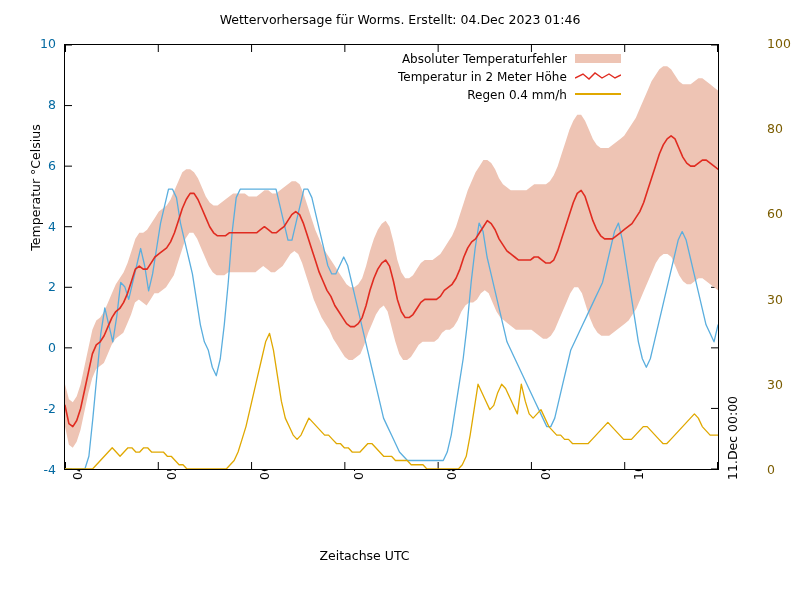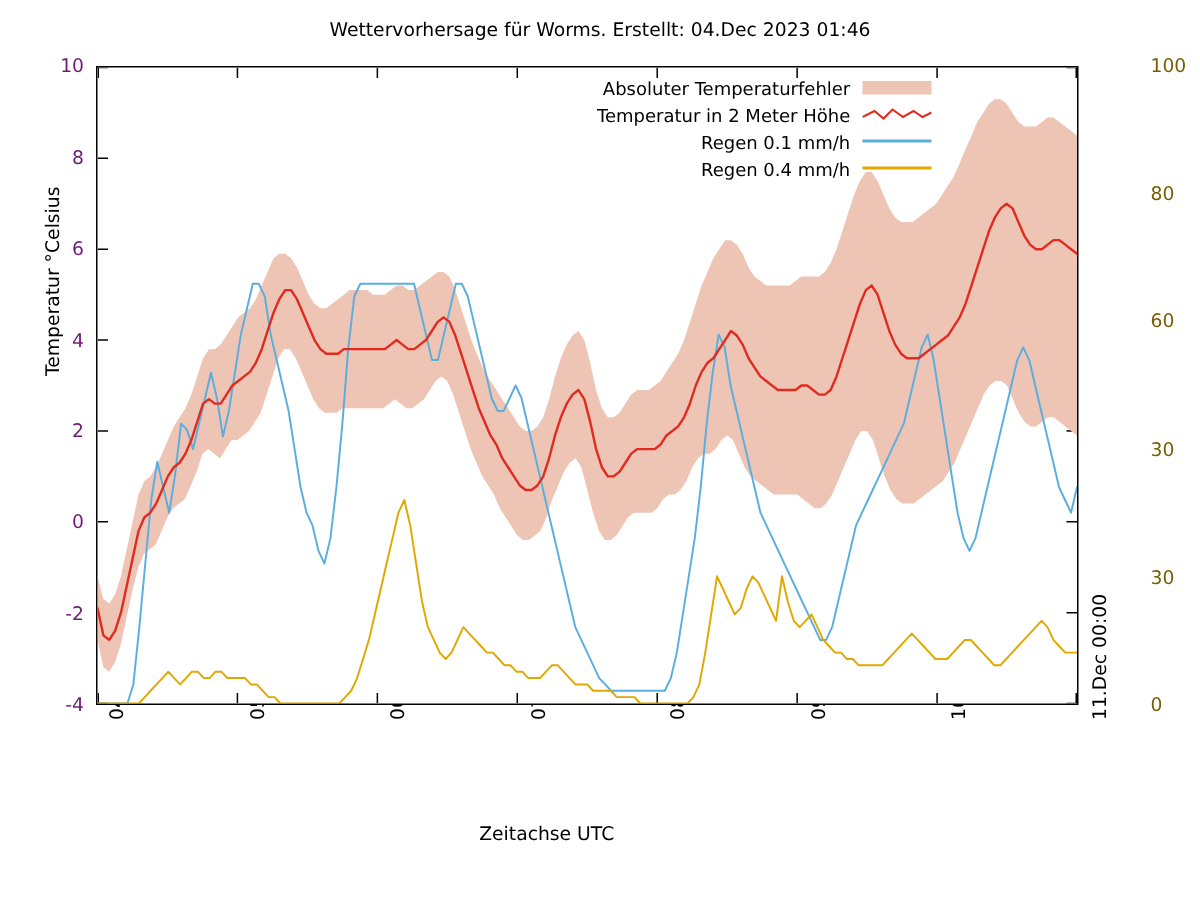--- a/index.html
+++ b/index.html
@@ -59,21 +59,21 @@
     left: 0;
     top: 548px;
     width: 729px;
     text-align: center;
   }
   .ytick-left {
     position: absolute;
     width: 50px;
     text-align: right;
     font-size: 12.5px;
-    color: #701a75;
+    color: #0369a1;
   }
   .ytick-right {
     position: absolute;
     width: 50px;
     text-align: left;
     font-size: 12.5px;
     color: #7a5c00;
     margin-left: 40px;
   }
   .xtick {
@@ -212,26 +212,20 @@
       </div>
       <div class="legend-row">
         <span class="legend-label">Temperatur in 2 Meter Höhe</span>
         <span class="legend-swatch">
           <svg width="46" height="12" class="zig">
             <path d="M0,8 L8,4 L14,9 L20,3 L27,8 L34,4 L40,8 L46,5" fill="none" stroke="#e02b20" stroke-width="1.4"></path>
           </svg>
         </span>
       </div>
       <div class="legend-row">
-        <span class="legend-label">Regen 0.1 mm/h</span>
-        <span class="legend-swatch">
-          <span class="line" style="background: rgb(90, 174, 222);"></span>
-        </span>
-      </div>
-      <div class="legend-row">
         <span class="legend-label">Regen 0.4 mm/h</span>
         <span class="legend-swatch">
           <span class="line" style="background: rgb(224, 168, 0);"></span>
         </span>
       </div>
     </div>
 
 </div>
 
 </body></html>

